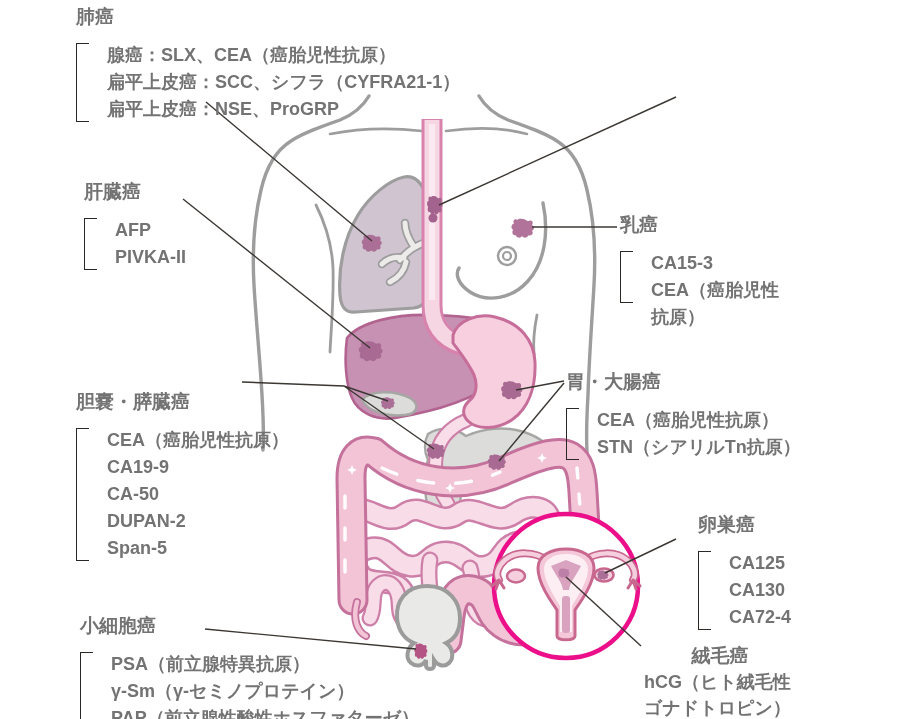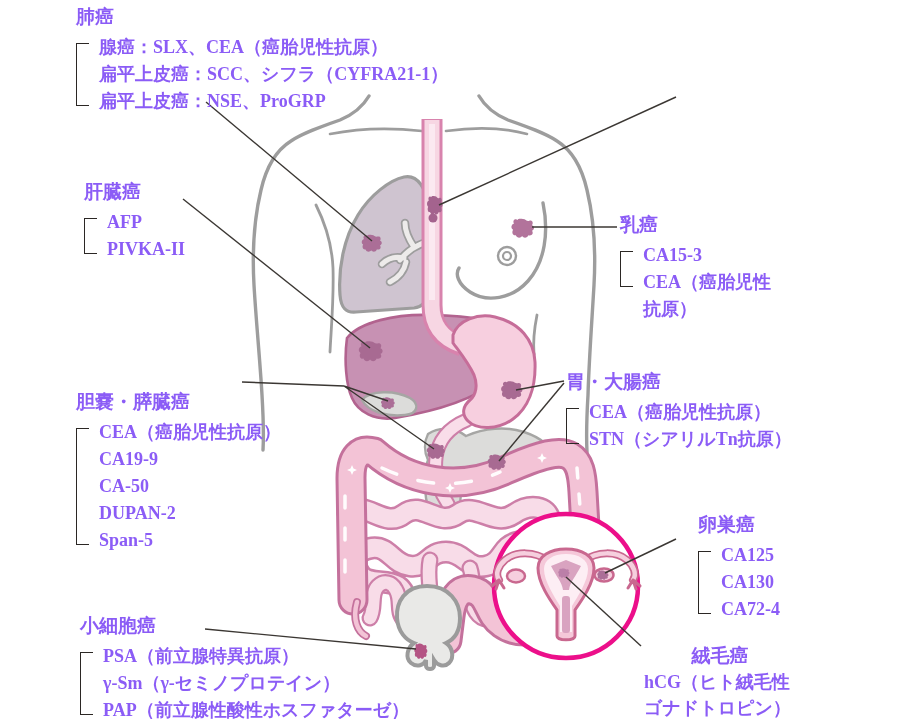--- a/index.html
+++ b/index.html
@@ -1,23 +1,23 @@
 <!DOCTYPE html>
 <html><head>
 <meta charset="utf-8">
 <style>
   html,body{margin:0;padding:0;background:#fff;}
   #stage{position:relative;width:884px;height:719px;background:#fff;overflow:hidden;
-         font-family:Liberation Serif, serif;color:#8b5cf6;}
+         font-family:Liberation Sans, sans-serif;color:#737373;}
   #art{position:absolute;left:0;top:0;width:900px;height:719px;}
   .lbl{position:absolute;font-weight:600;}
   .t{font-size:19px;line-height:27px;white-space:nowrap;}
   .lb{display:flex;align-items:stretch;}
   .br{flex:none;width:12px;border:1.6px solid #2b2724;border-right:none;margin:13px 0 13px 0;}
-  ul.m{list-style:none;margin:4px;padding:0 0 0 6px;font-size:18px;line-height:27px;}
+  ul.m{list-style:none;margin:12px;padding:0 0 0 6px;font-size:18px;line-height:27px;}
   ul.m li{white-space:nowrap;}
   .lbl-breast ul.m{width:138px;}
   .lbl-breast ul.m li{white-space:normal;}
   .lbl-breast .br{margin-bottom:40px;}
   .lbl-chorio{line-height:26px;font-size:18px;}
   .lbl-chorio .t{line-height:26px;text-align:center;}
   .lbl-chorio .one{width:152px;white-space:normal;}
 </style>
 </head>
 <body>

